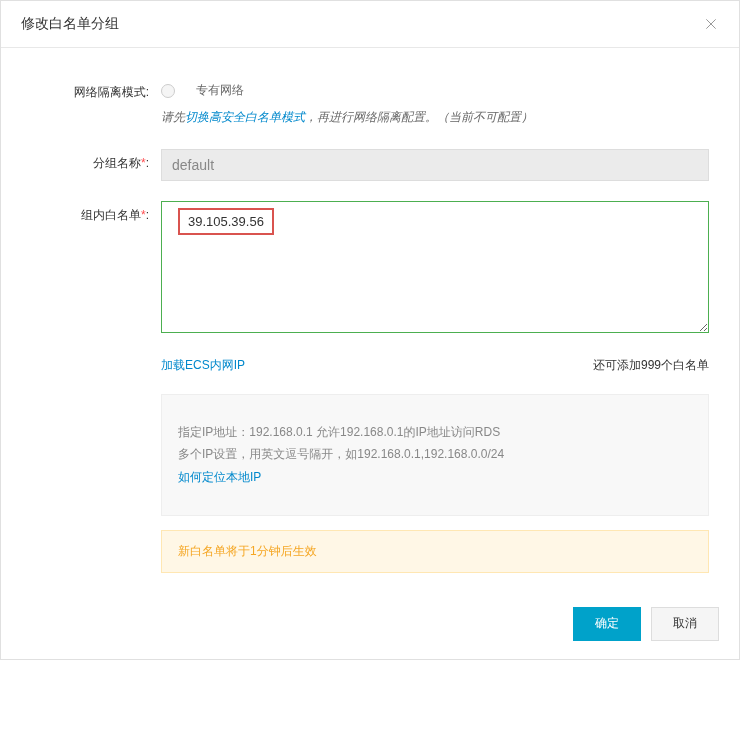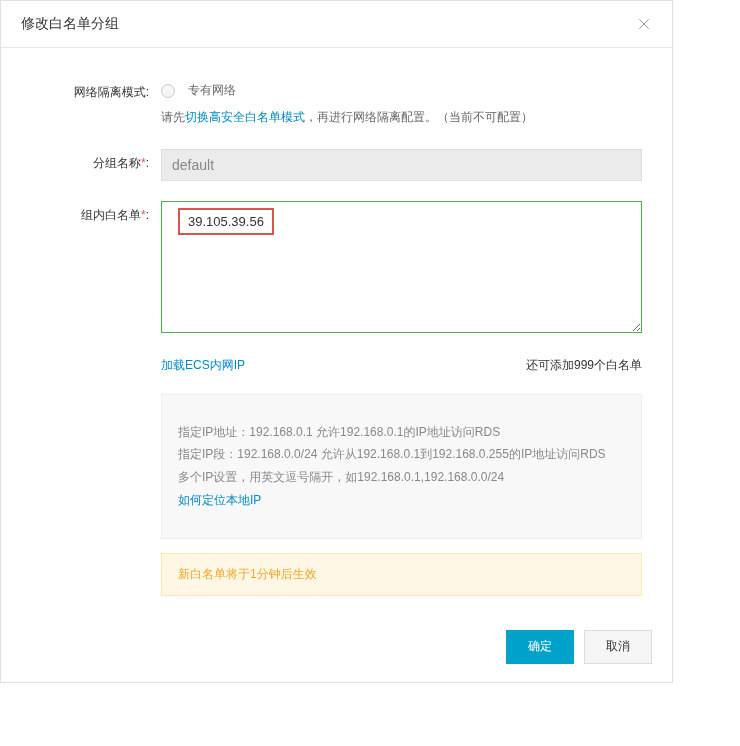--- a/index.html
+++ b/index.html
@@ -7,21 +7,21 @@
       margin: 0;
       padding: 0;
     }
     body {
       font-family: "Microsoft YaHei", "PingFang SC", Arial, sans-serif;
       font-size: 12px;
       color: #333;
       background: #fff;
     }
     .modal {
-      width: 673px;
+      width: 740px;
       border: 1px solid #e0e0e0;
       background: #fff;
     }
     .modal-header {
       display: flex;
       justify-content: space-between;
       align-items: center;
       padding: 14px 20px;
       border-bottom: 1px solid #e8e8e8;
     }
@@ -65,35 +65,36 @@
     .radio-row {
       display: flex;
       align-items: center;
       gap: 18px;
       padding-top: 4px;
       margin-bottom: 8px;
     }
     .radio-item {
       display: flex;
       align-items: center;
-      gap: 13px;
+      gap: 21px;
       color: #666;
       cursor: pointer;
     }
     .radio-circle {
       width: 14px;
       height: 14px;
       border: 1px solid #ccc;
       border-radius: 50%;
       display: inline-block;
       background: #f5f5f5;
     }
     .hint-text {
       color: #666;
       line-height: 1.8;
+      font-style: italic;
     }
     .link {
       color: #0088cc;
       cursor: pointer;
     }
     .input-disabled {
       width: 100%;
       height: 32px;
       padding: 0 10px;
       border: 1px solid #ddd;
@@ -229,21 +230,20 @@
           <textarea class="whitelist-textarea" style="color: transparent; caret-color: rgb(51, 51, 51);"></textarea>
         </div>
 
         <div class="below-textarea">
           <span class="link">加载ECS内网IP</span>
           <span>还可添加999个白名单</span>
         </div>
 
         <div class="info-box">
           <div>指定IP地址：192.168.0.1 允许192.168.0.1的IP地址访问RDS</div>
-          <div>指定IP段：192.168.0.0/24 允许从192.168.0.1到192.168.0.255的IP地址访问RDS</div>
           <div>多个IP设置，用英文逗号隔开，如192.168.0.1,192.168.0.0/24</div>
           <div><span class="link">如何定位本地IP</span></div>
         </div>
 
         <div class="warning-box">
           <span>新白名单将于1分钟后生效</span>
         </div>
       </div>
     </div>
 

